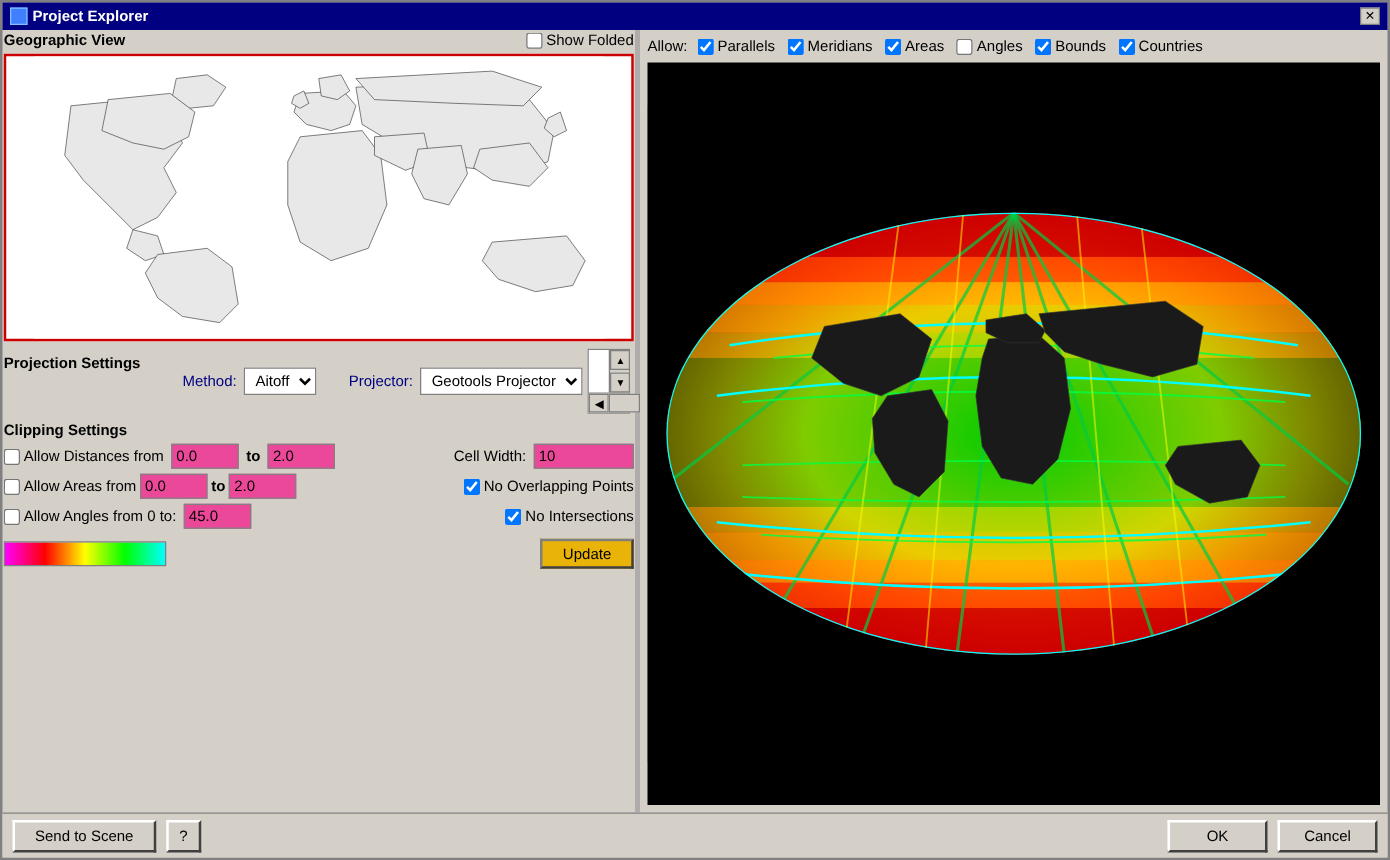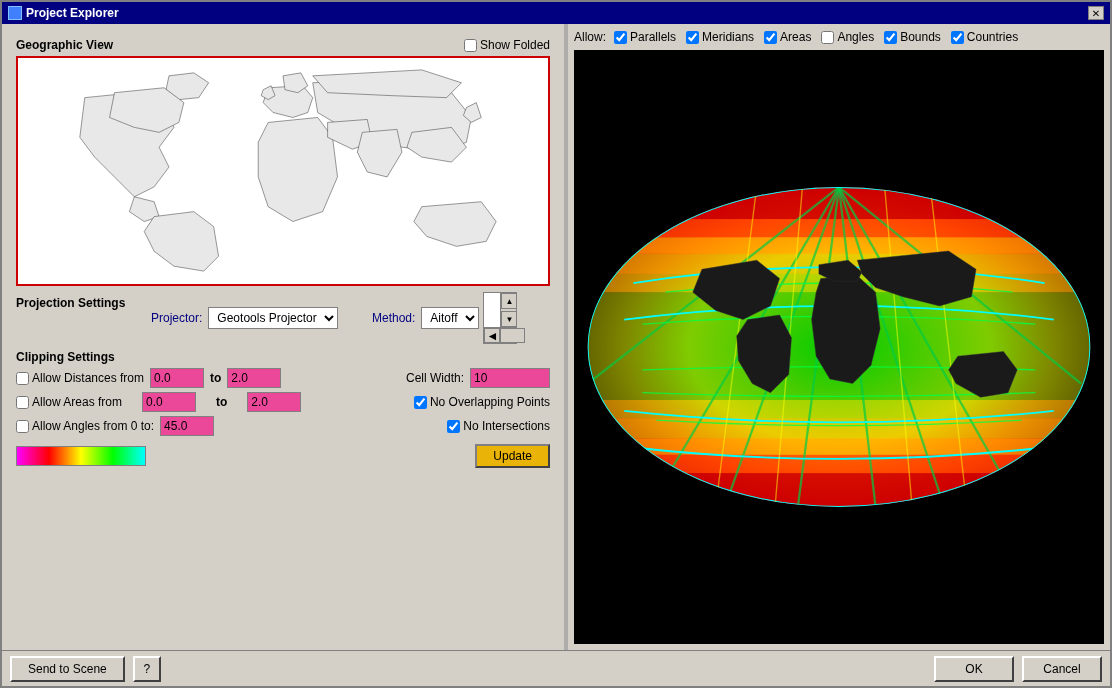--- a/index.html
+++ b/index.html
@@ -32,25 +32,25 @@
     }
 
     .main-content {
       display: flex;
       flex: 1;
       overflow: hidden;
     }
 
     
     .left-panel {
-      width: 562px;
+      width: 506px;
       flex-shrink: 0;
       display: flex;
       flex-direction: column;
-      padding: 14px;
+      padding: 1px;
       gap: 6px;
     }
 
     .geo-view-section { display: flex; flex-direction: column; gap: 4px; }
     .geo-view-header { display: flex; align-items: center; justify-content: space-between; }
     .section-title { font-weight: bold; font-size: 12px; }
     .show-folded { display: flex; align-items: center; gap: 4px; }
     .checkbox-label { display: flex; align-items: center; gap: 3px; }
 
     .map-container {
@@ -216,33 +216,33 @@
 
             <path d="M210,32 L218,28 L222,38 L215,42 L208,38 Z" fill="#e8e8e8" stroke="#333" stroke-width="0.5"></path>
           </svg>
         </div>
       </div>
 
       <div class="proj-settings">
         <div class="proj-settings-title">Projection Settings</div>
 
         <div class="form-row">
+          <span class="form-label">Method:</span>
+          <div class="select-wrapper">
+            <select>
+              <option>Aitoff</option>
+            </select>
+          </div>
+        </div>
+
+        <div class="form-row">
           <span class="form-label">Projector:</span>
           <div class="select-wrapper">
             <select>
               <option>Geotools Projector</option>
-            </select>
-          </div>
-        </div>
-
-        <div class="form-row">
-          <span class="form-label">Method:</span>
-          <div class="select-wrapper">
-            <select>
-              <option>Aitoff</option>
             </select>
           </div>
         </div>
 
         <div style="display:flex; flex-direction:column; border:1px solid #808080; background:white; height:52px;">
           <div style="flex:1; display:flex;">
             <div style="flex:1; padding:2px; font-size:11px;"></div>
             <div style="width:16px; display:flex; flex-direction:column; border-left:1px solid #808080;">
               <button class="scroll-up" style="height:16px; padding:0; border:1px solid #808080; background:#d4d0c8; cursor:pointer;">▲</button>
               <div style="flex:1; background:#d4d0c8;"></div>
@@ -267,21 +267,21 @@
             <input type="checkbox" style="">
             <span>Allow Distances from</span>
           </label>
           <input type="text" class="small-input" value="0.0" style="">
           <span class="to-label">to</span>
           <input type="text" class="small-input" value="2.0" style="">
           <span class="cell-width-label" style="margin-left:auto;">Cell Width:</span>
           <input type="text" class="small-input" style="width: 80px;" value="10">
         </div>
 
-        <div style="display:flex; align-items:center; gap:20px;">
+        <div style="display:flex; align-items:center; gap:3px;">
           <label class="clip-checkbox-label">
             <input type="checkbox" style="">
             <span>Allow Areas from</span>
           </label>
           <input type="text" class="small-input" value="0.0" style="">
           <span class="to-label">to</span>
           <input type="text" class="small-input" value="2.0" style="">
           <label class="clip-checkbox-label" style="margin-left:auto;">
             <input type="checkbox" checked="" style="">
             <span>No Overlapping Points</span>

